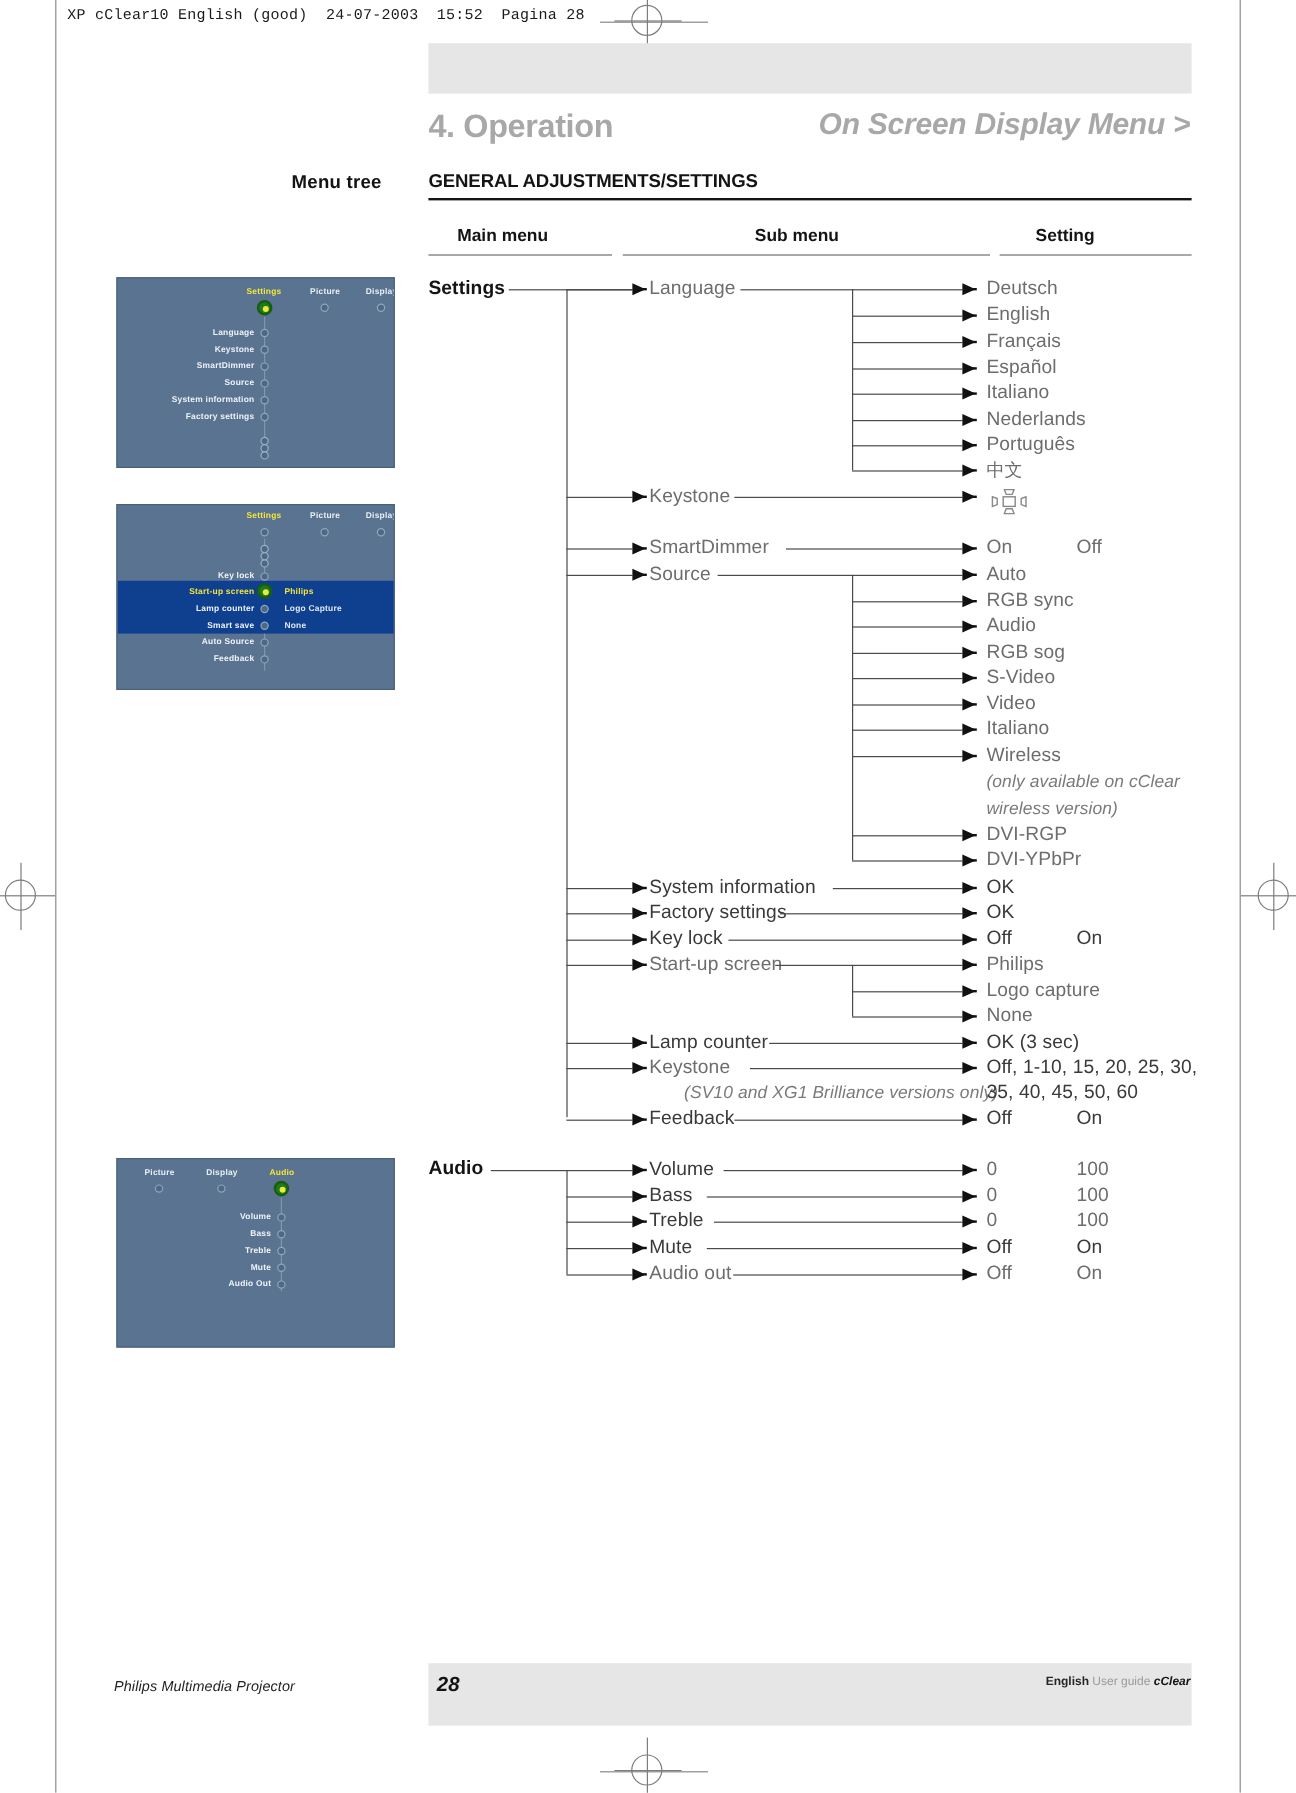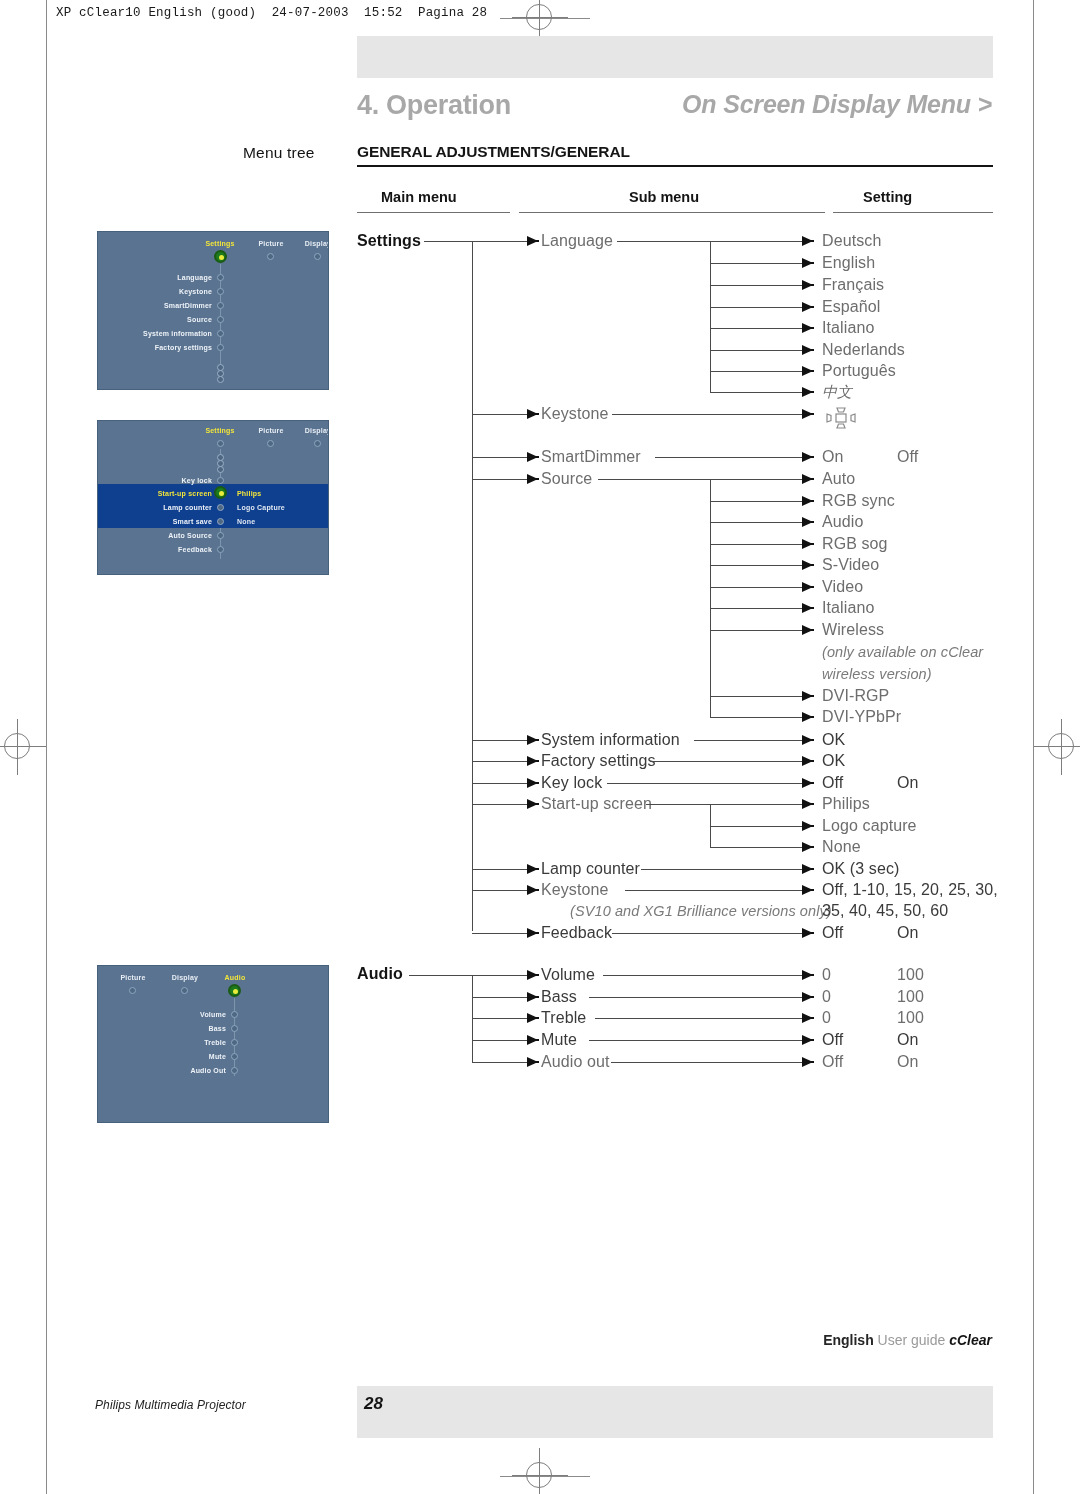--- a/index.html
+++ b/index.html
@@ -17,33 +17,33 @@
   .regmark .rv{position:absolute;left:27px;top:0;width:1px;height:56px;background:#7d7d7d;}
   .regmark .rh{position:absolute;top:27px;left:0;height:1px;width:56px;background:#7d7d7d;}
 
   
   .topband{position:absolute;left:357px;top:36px;width:636px;height:42px;background:#e6e6e6;}
   .botband{position:absolute;left:357px;top:1386px;width:636px;height:52px;background:#e6e6e6;}
 
   .chap{position:absolute;left:357px;top:90px;font-size:27px;font-weight:bold;color:#a8a8a8;letter-spacing:-.3px;}
   .osdtitle{position:absolute;right:88px;top:90px;font-size:25px;font-weight:bold;font-style:italic;color:#a8a8a8;letter-spacing:-.2px;}
 
-  .menutree-lbl{position:absolute;left:243px;top:144px;font-size:15.5px;font-weight:normal;color:#141414;letter-spacing:.2px;}
+  .menutree-lbl{position:absolute;left:243px;top:144px;font-size:15.5px;font-weight:bold;color:#141414;letter-spacing:.2px;}
   .section-title{position:absolute;left:357px;top:143px;font-size:15.5px;font-weight:bold;color:#141414;letter-spacing:-.1px;}
   .section-rule{position:absolute;left:357px;top:165px;width:636px;height:2px;background:#141414;}
 
   .colhead{position:absolute;font-size:14.5px;font-weight:bold;color:#141414;}
   .colrule{position:absolute;height:1px;background:#6f6f6f;}
 
   
   .node{position:absolute;font-size:16px;color:#6d6d6d;white-space:nowrap;letter-spacing:.1px;}
   .node.dark{color:#3a3a3a;}
   .node.main{font-weight:bold;color:#141414;font-size:16px;}
   .node.note{font-style:italic;font-size:14.5px;color:#7a7a7a;}
-  .node.cjk{font-family:"DejaVu Sans", sans-serif;font-size:15px;font-style:italic;}
+  .node.cjk{font-family:"DejaVu Sans", sans-serif;font-size:15px;}
 
   
   .ln{position:absolute;background:#4a4a4a;height:1px;}
   .lnv{position:absolute;background:#4a4a4a;width:1px;}
   .arrow{position:absolute;width:0;height:0;border-left:11px solid #111;border-top:5px solid transparent;border-bottom:5px solid transparent;}
   .arrow:after{content:"";position:absolute;left:-7px;top:-1px;width:8px;height:2px;background:#111;}
 
   
   .osd{position:absolute;background:#5a7390;border:1px solid #47607c;box-sizing:border-box;overflow:hidden;}
   .osd .tab{position:absolute;font-size:7px;font-weight:bold;color:#e8eef5;letter-spacing:.2px;text-align:center;}
@@ -53,21 +53,21 @@
   .osd .dot{position:absolute;width:7px;height:7px;border-radius:50%;background:#4e6884;border:1px solid #8ea6bf;box-sizing:border-box;}
   .osd .sel-dot{position:absolute;width:13px;height:13px;border-radius:50%;background:#1d7a1d;border:2px solid #1a5c14;box-sizing:border-box;}
   .osd .sel-dot:after{content:"";position:absolute;left:3px;top:3px;width:5px;height:5px;border-radius:50%;background:#e9ec3a;}
   .osd .spine{position:absolute;width:1px;background:#7e95ad;}
   .osd .band{position:absolute;background:#0f3f8f;}
   .osd .ell{position:absolute;width:7px;height:7px;border-radius:50%;background:#4e6884;border:1px solid #9ab0c7;box-sizing:border-box;}
 
   
   .foot-left{position:absolute;left:95px;top:1398px;font-size:12px;font-style:italic;color:#232323;letter-spacing:.1px;}
   .foot-page{position:absolute;left:364px;top:1394px;font-size:17px;font-weight:bold;font-style:italic;color:#141414;}
-  .foot-right{position:absolute;right:88px;top:1332px;font-size:14px;color:#9a9a9a;white-space:nowrap;}
+  .foot-right{position:absolute;right:88px;top:1396px;font-size:10px;color:#9a9a9a;white-space:nowrap;}
   .foot-right b{color:#262626;font-weight:bold;}
   .foot-right .cc{color:#141414;font-weight:bold;font-style:italic;}
 </style>
 </head>
 <body>
 
 <div class="printbar" style="left:56px;top:6px;">XP cClear10 English (good)  24-07-2003  15:52  Pagina 28</div>
 <div class="vrule" style="left:46px;top:0;height:1494px;"></div>
 <div class="vrule" style="left:1033px;top:0;height:1494px;"></div>
 <div class="hrule" style="left:500px;top:18px;width:90px;"></div>
@@ -93,21 +93,21 @@
     <div class="rh"></div>
     <div class="rc"></div>
 </div>
 
 <div class="topband"></div>
 <div class="botband"></div>
 
 <div class="chap">4. Operation</div>
 <div class="osdtitle">On Screen Display Menu &gt;</div>
 <div class="menutree-lbl">Menu tree</div>
-<div class="section-title">GENERAL ADJUSTMENTS/GENERAL</div>
+<div class="section-title">GENERAL ADJUSTMENTS/SETTINGS</div>
 <div class="section-rule"></div>
 
 <div class="colhead" style="left:381px;top:189px;">Main menu</div>
 <div class="colhead" style="left:629px;top:189px;">Sub menu</div>
 <div class="colhead" style="left:863px;top:189px;">Setting</div>
 <div class="colrule" style="left:357px;top:212px;width:153px;"></div>
 <div class="colrule" style="left:519px;top:212px;width:306px;"></div>
 <div class="colrule" style="left:833px;top:212px;width:160px;"></div>
 
 <div class="osd" style="left:97px;top:231px;width:232px;height:159px;">

